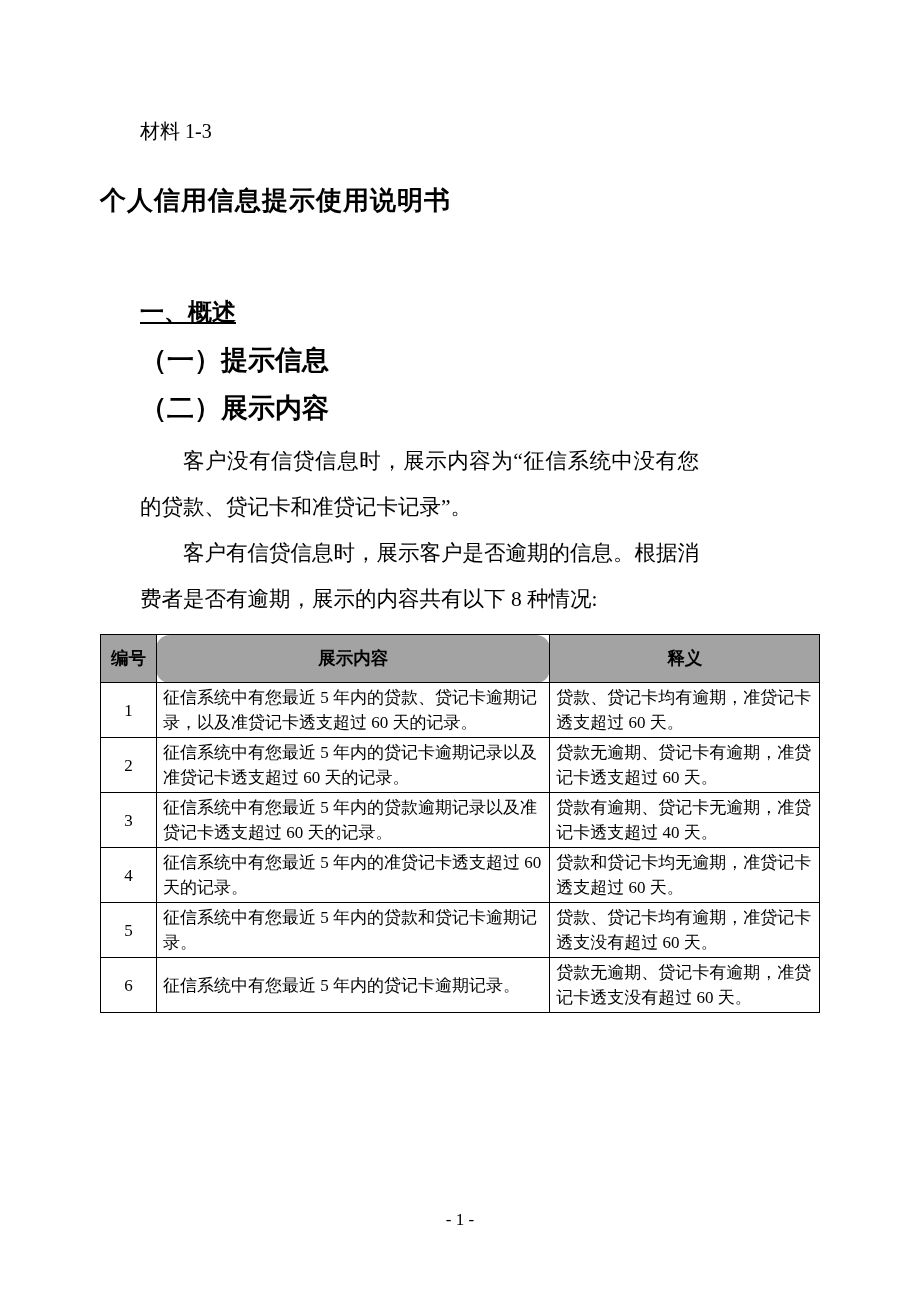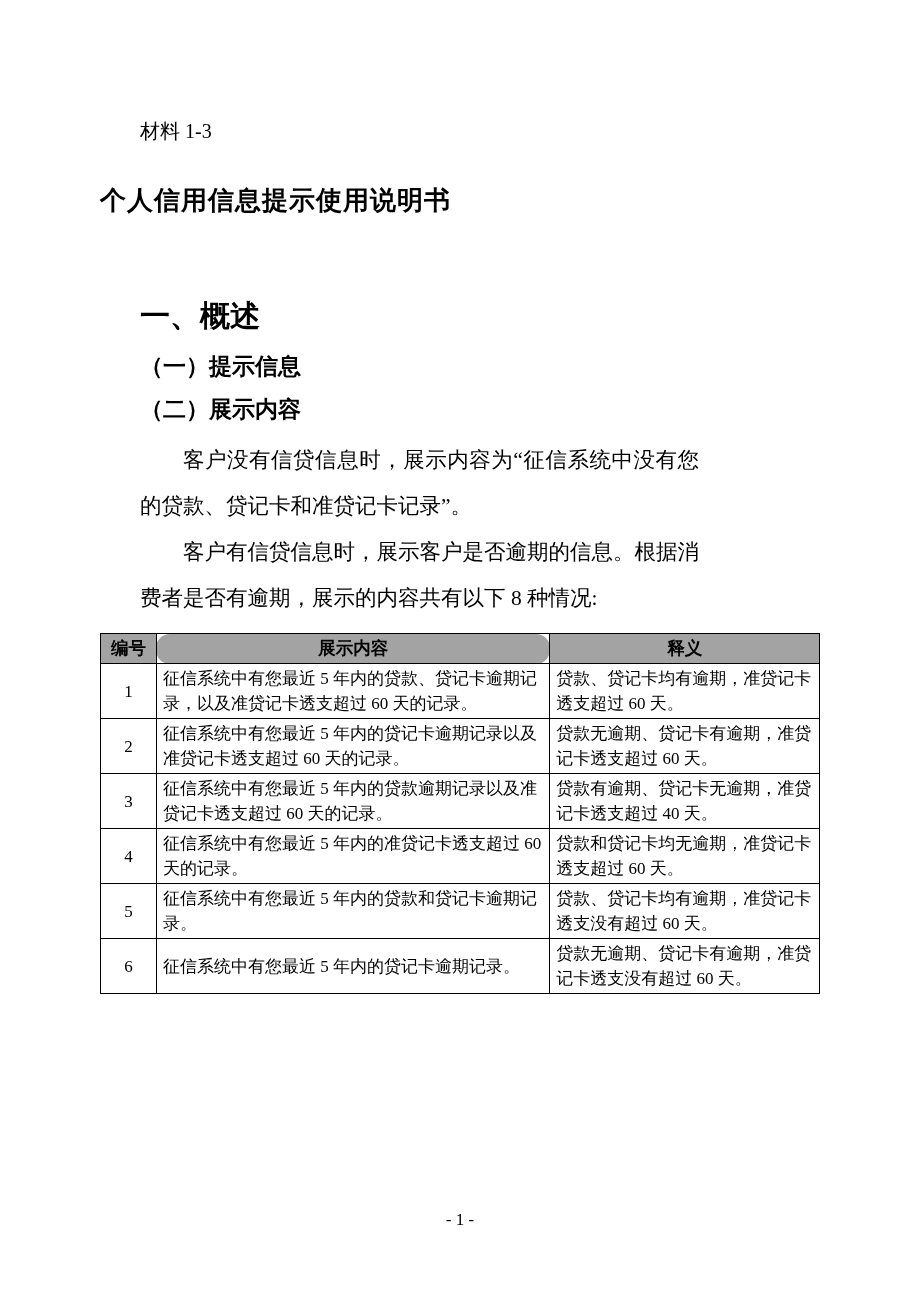--- a/index.html
+++ b/index.html
@@ -28,29 +28,30 @@
     font-family: "Liberation Sans", sans-serif;
     font-weight: bold;
     font-size: 26px;
     margin-bottom: 78px;
     letter-spacing: 1px;
   }
   .h-level1 {
     margin-left: 40px;
     font-family: "Liberation Sans", sans-serif;
     font-weight: bold;
-    font-size: 30px;
+    font-size: 24px;
     margin-top: 14px;
     margin-bottom: 14px;
+    text-decoration: underline;
   }
   .h-level2 {
     margin-left: 40px;
     font-family: "Liberation Sans", sans-serif;
     font-weight: bold;
-    font-size: 23px;
+    font-size: 27px;
     margin-top: 12px;
     margin-bottom: 12px;
   }
   .body-para {
     margin-left: 40px;
     margin-right: 25px;
     font-size: 21.5px;
     line-height: 46px;
     text-indent: 2em;
     text-align: justify;
@@ -66,21 +67,21 @@
     border: 1.5px solid #000;
     padding: 2px 6px;
     line-height: 25px;
     vertical-align: middle;
   }
   .content-table th {
     font-family: "Liberation Sans", sans-serif;
     font-weight: bold;
     font-size: 17.5px;
     text-align: center;
-    padding: 2px 4px;
+    padding: 11px 4px;
   }
   .col-no     { width: 56px;  text-align: center; }
   .col-show   { width: 394px; text-align: left; border-radius: 14px; }
   .col-mean   { width: 270px; text-align: left; }
   .page-footer {
     position: absolute;
     left: 0;
     bottom: 72px;
     width: 920px;
     text-align: center;

